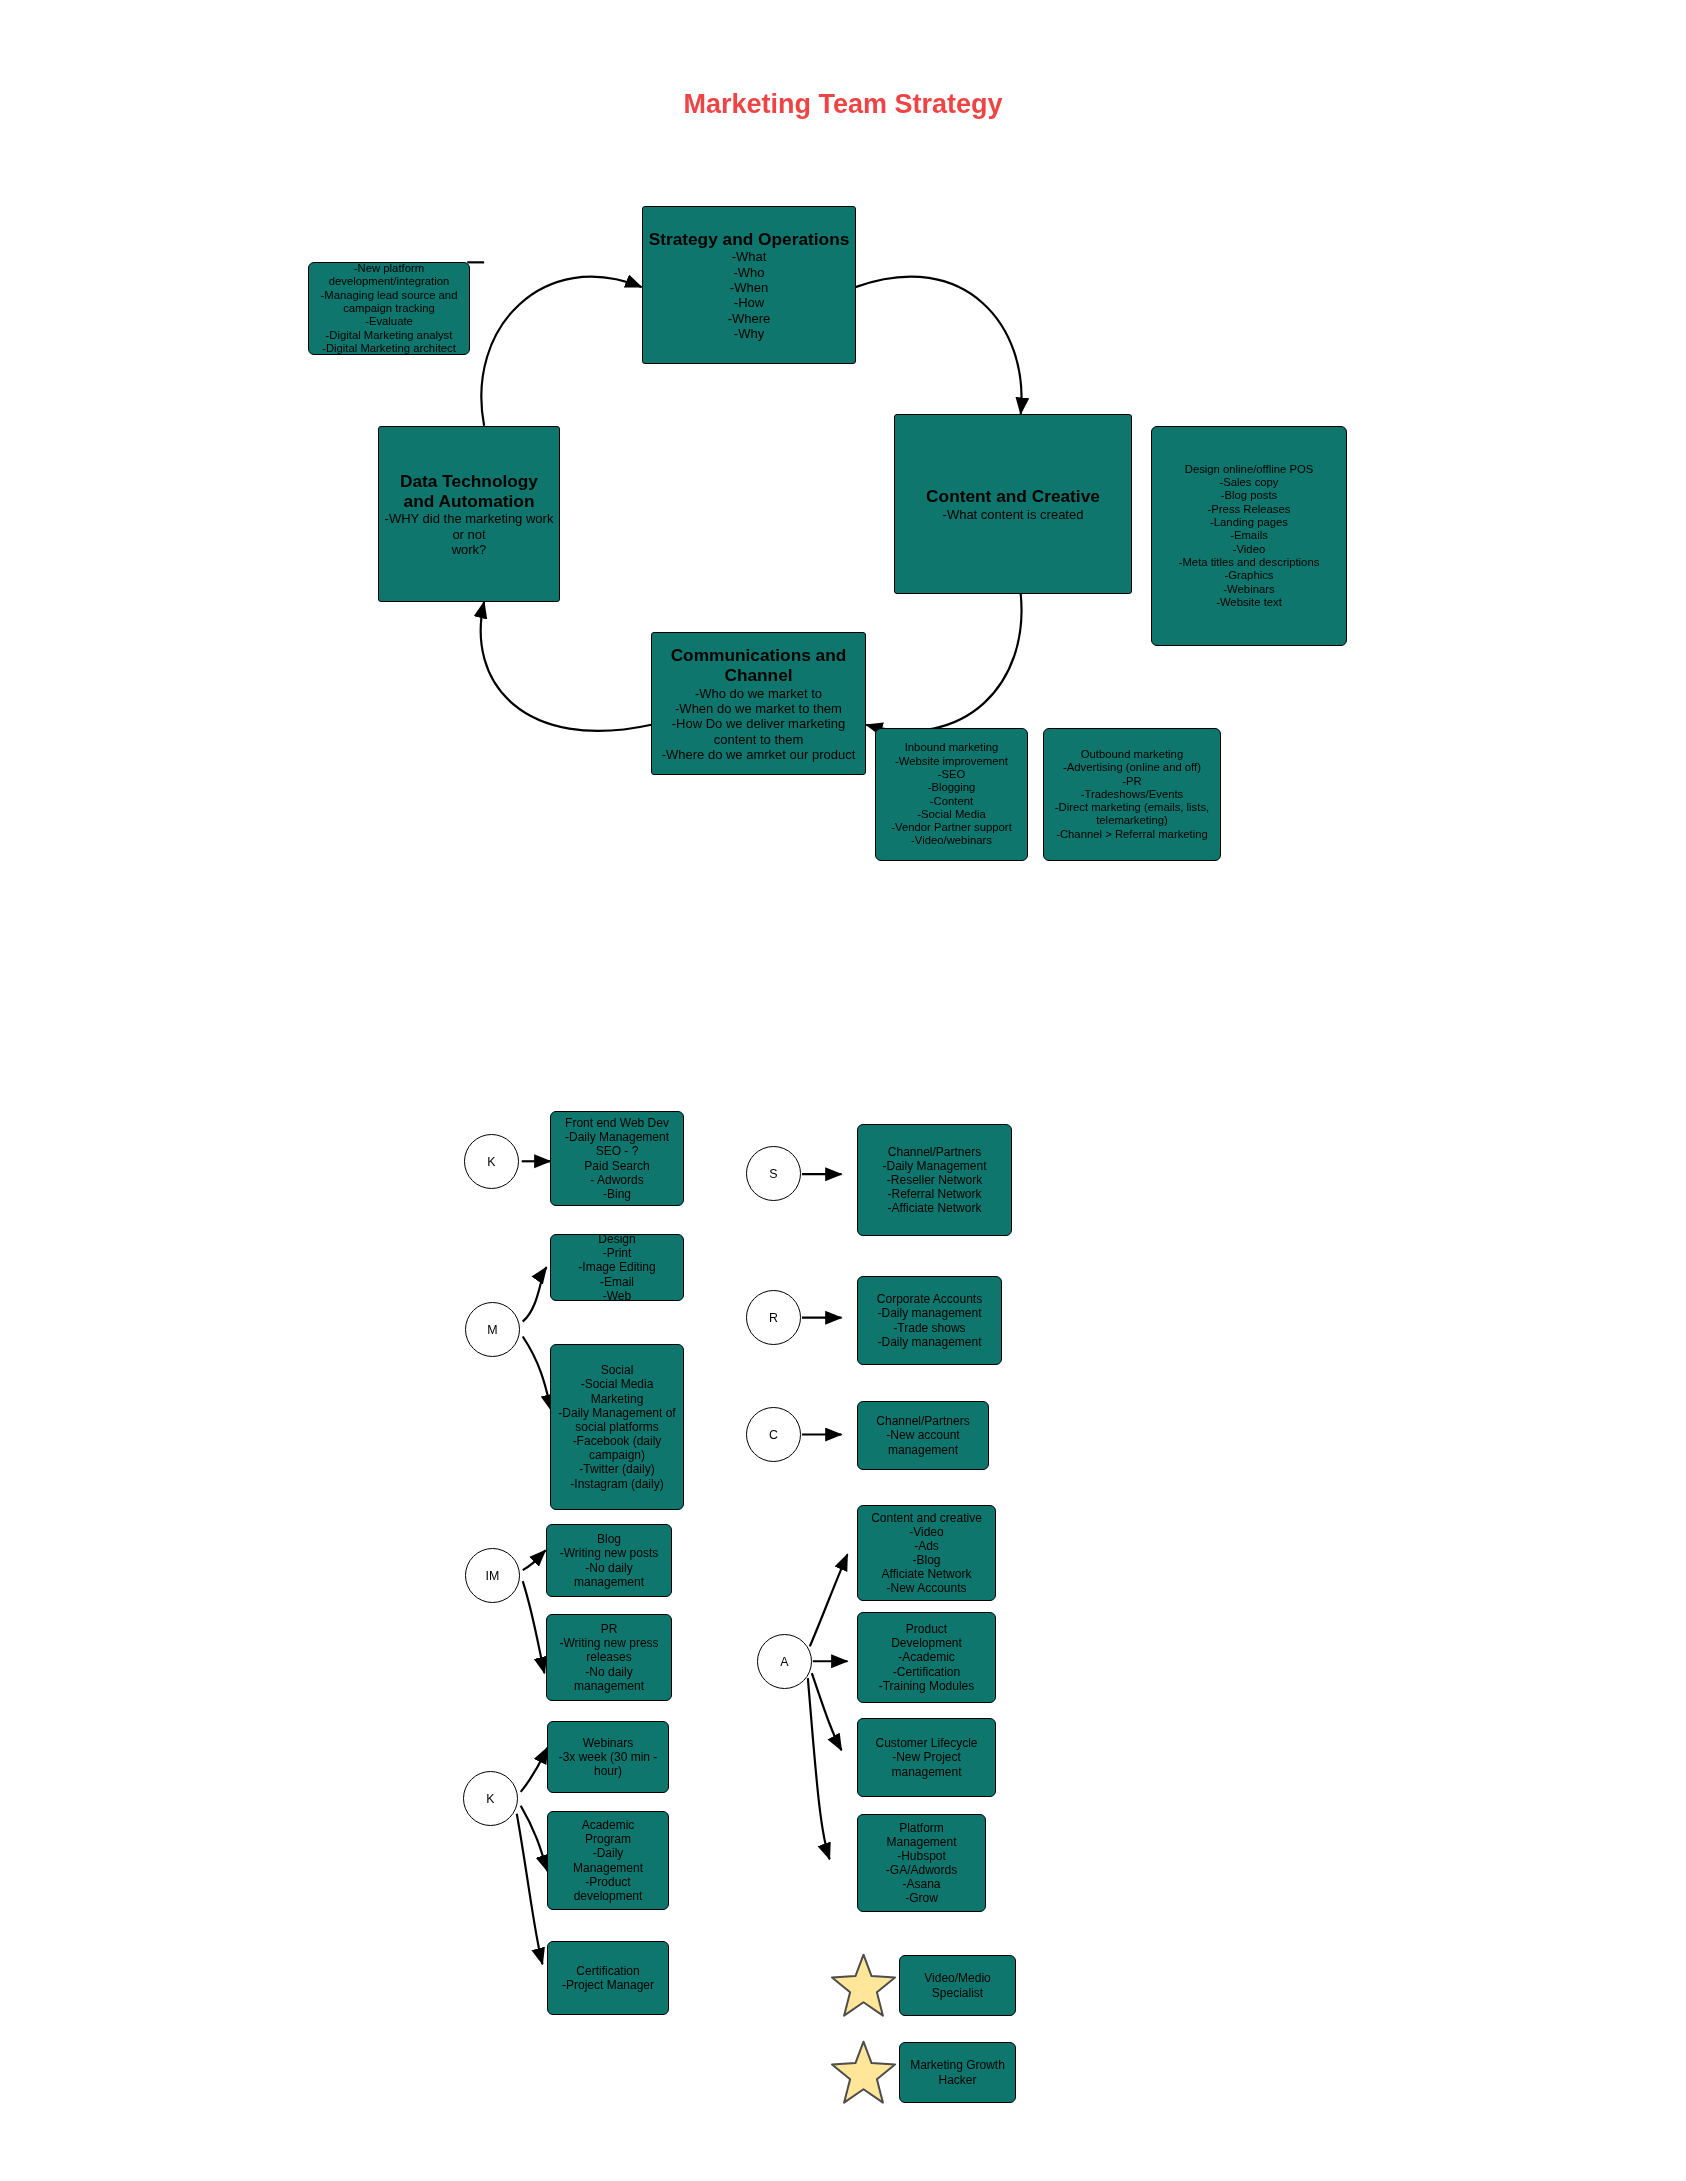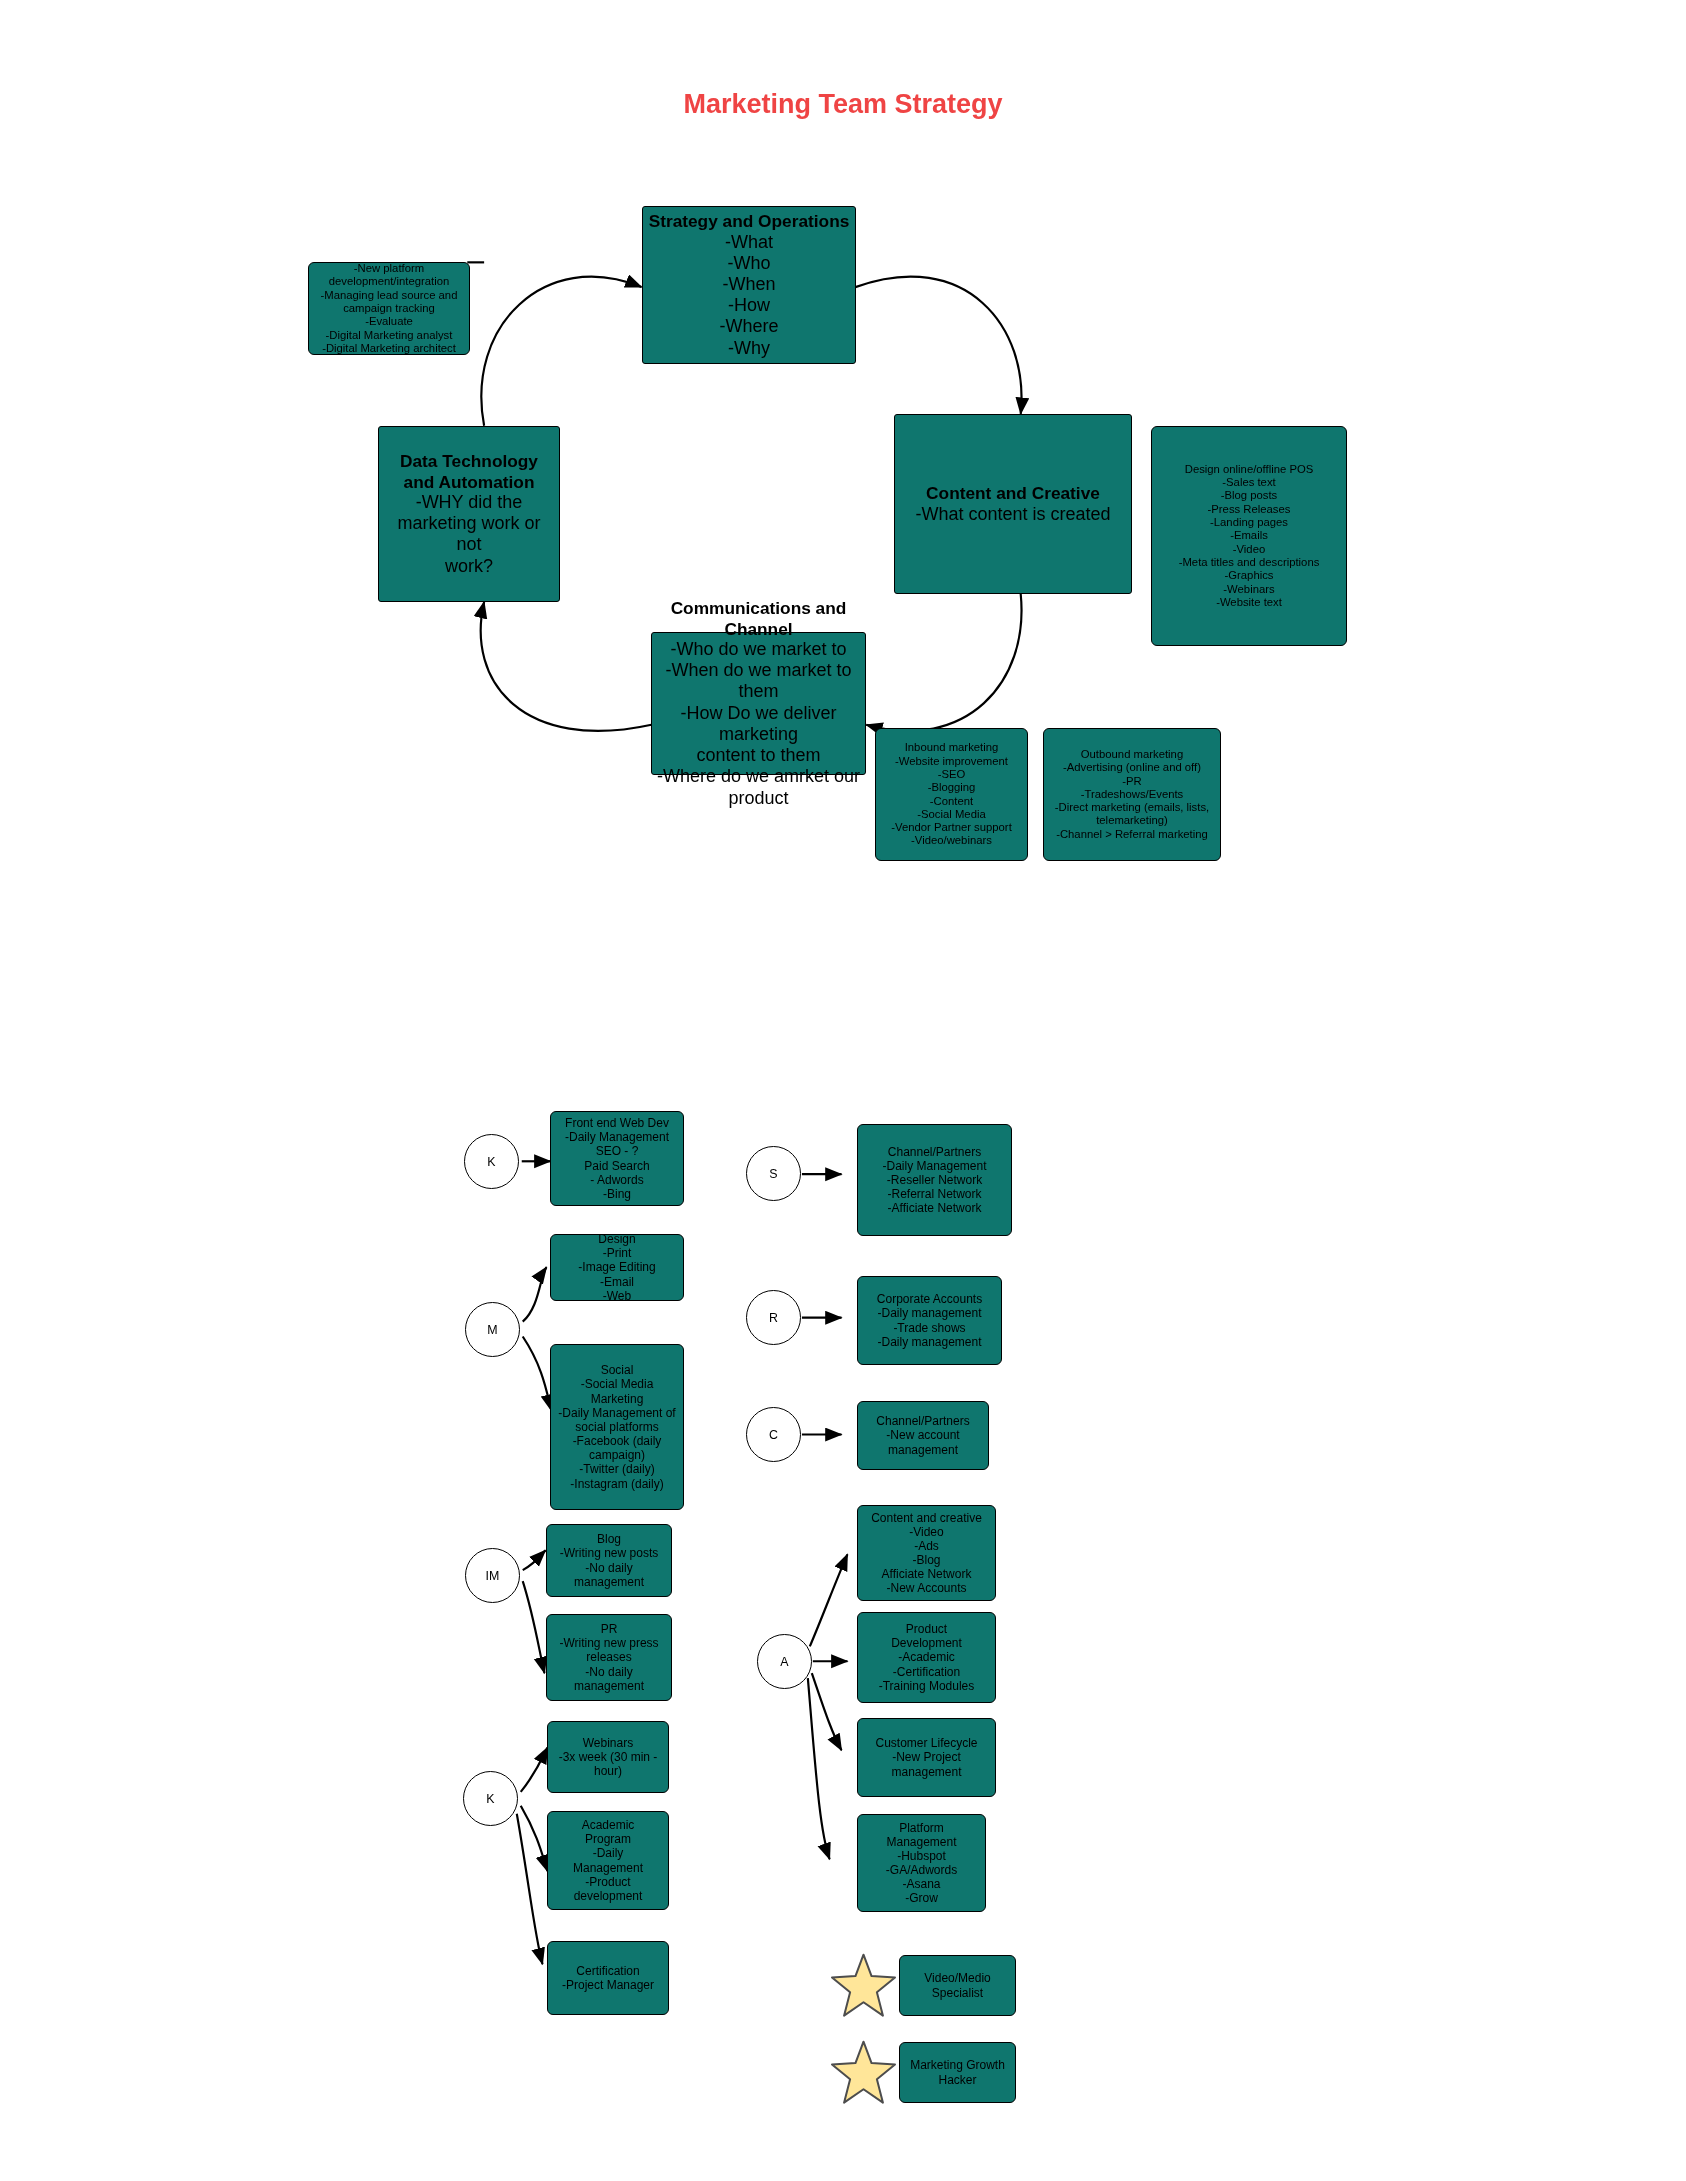--- a/index.html
+++ b/index.html
@@ -12,21 +12,21 @@
 
   .node{position:absolute;box-sizing:border-box;border:1.6px solid #000;background:#0f766e;
         display:flex;flex-direction:column;align-items:center;justify-content:center;
         text-align:center;border-radius:4px;line-height:1.18;}
   .node .hd{font-weight:bold;}
   .node .ln{display:block;}
 
   
   .main-node{border-radius:3px;}
   .main-node .hd{font-size:17.3px;}
-  .main-node .ln{font-size:18px;}
+  .main-node .ln{font-size:13px;}
 
   
   .sat{border-radius:6px;}
   .sat .ln{font-size:11.3px;}
 
   
   .circle{position:absolute;box-sizing:border-box;border:1.6px solid #000;background:#fff;
           border-radius:50%;display:flex;align-items:center;justify-content:center;font-size:12.4px;}
   .orgbox{border-radius:6px;}
   .orgbox .ln{font-size:12px;}
@@ -143,21 +143,21 @@
       <span class="ln">campaign tracking</span>
       <span class="ln">-Evaluate</span>
       <span class="ln">-Digital Marketing analyst</span>
       <span class="ln">-Digital Marketing architect</span>
     </div>
   </div>
 
   <div class="node sat" style="left:1151px;top:426px;width:196px;height:220px;padding:2px;">
     <div>
       <span class="ln">Design online/offline POS</span>
-      <span class="ln">-Sales text</span>
+      <span class="ln">-Sales copy</span>
       <span class="ln">-Blog posts</span>
       <span class="ln">-Press Releases</span>
       <span class="ln">-Landing pages</span>
       <span class="ln">-Emails</span>
       <span class="ln">-Video</span>
       <span class="ln">-Meta titles and descriptions</span>
       <span class="ln">-Graphics</span>
       <span class="ln">-Webinars</span>
       <span class="ln">-Website text</span>
     </div>

